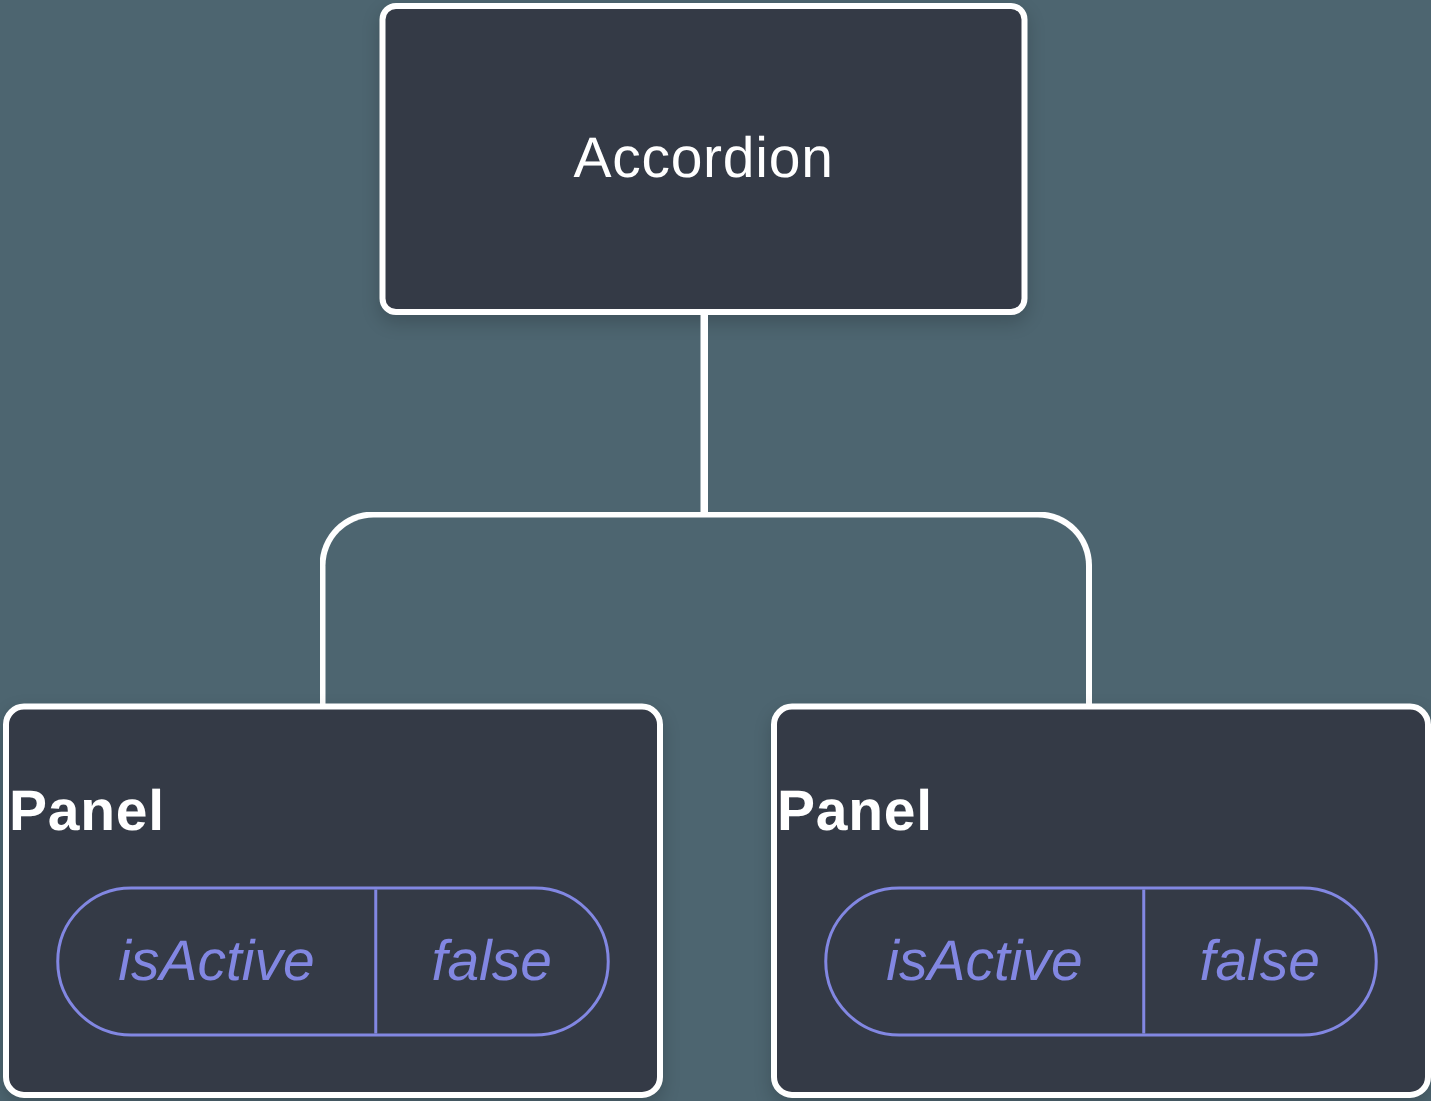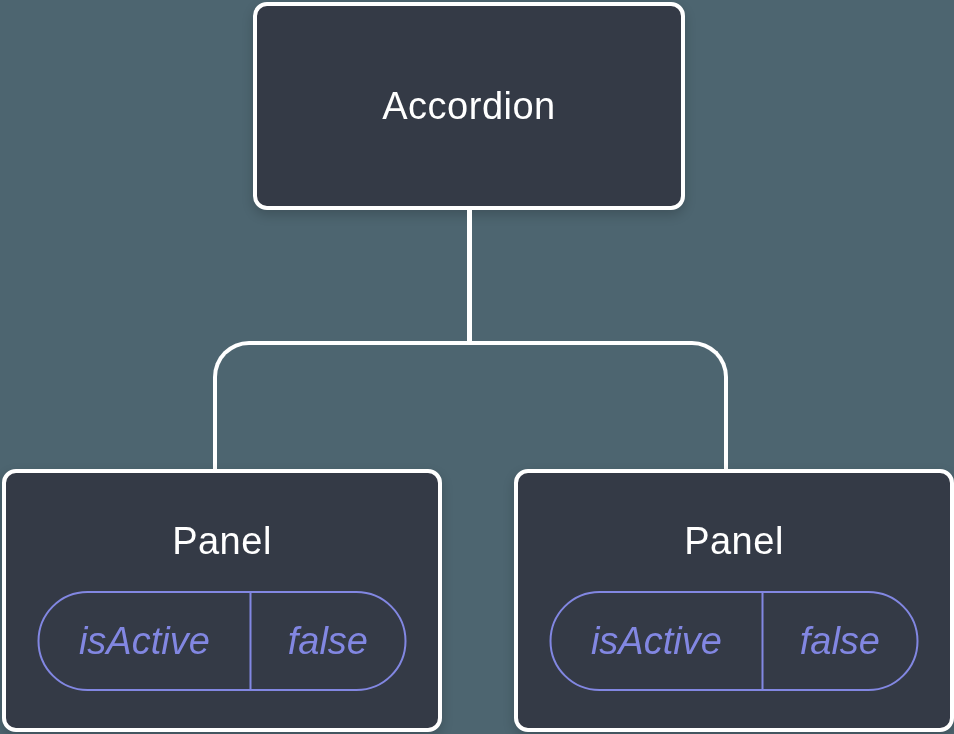--- a/index.html
+++ b/index.html
@@ -32,39 +32,40 @@
     box-shadow:0 5px 12px rgba(0,0,0,0.18);
     box-sizing:border-box;
     color:var(--node-text);
   }
   .node-root{
     left:253px; top:2px;
     width:432px; height:208px;
     display:flex;
     align-items:center;
     justify-content:center;
+    border-radius:11px;
   }
   .node-root .node-title{
     font-size:38px;
     font-weight:500;
     letter-spacing:0.5px;
   }
   .node-child{
     width:440px; height:263px;
     top:469px;
   }
   .node-child-left{ left:2px; }
   .node-child-right{ left:514px; }
   .node-child .node-title{
     position:absolute;
     top:44px; left:0;
     width:100%;
-    text-align:center;
+    text-align:left;
     font-size:38px;
-    font-weight:400;
+    font-weight:700;
     letter-spacing:0.5px;
     line-height:48px;
   }
   
   .state-pill{
     position:absolute;
     top:118px;
     left:50%;
     transform:translateX(-50%);
     width:369px;

